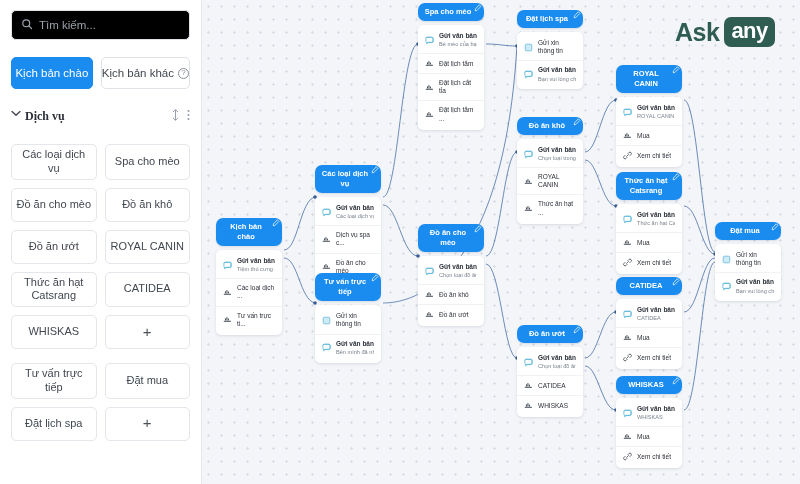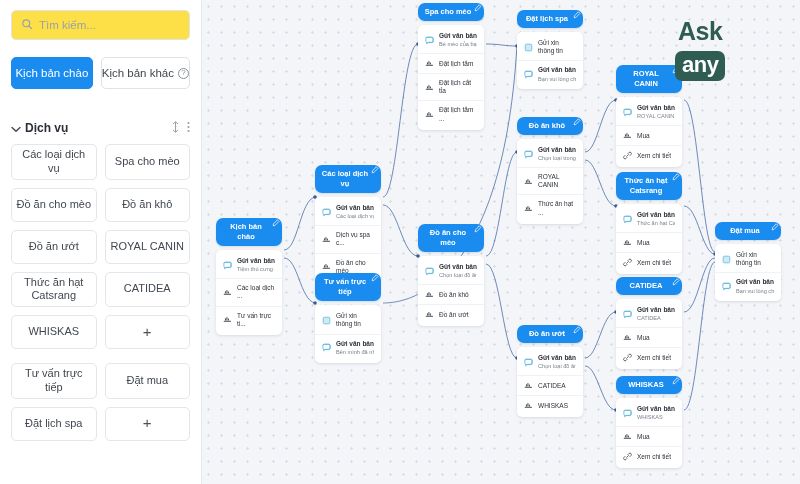--- a/index.html
+++ b/index.html
@@ -14,21 +14,21 @@
   .sidebar {
     width: 202px; height: 484px; background: #ffffff;
     border-right: 1px solid #e6e8ec;
     padding: 10px 11px 0 11px;
     position: relative; z-index: 5;
     overflow: hidden;
   }
   .search-box {
     height: 30px; border: 1px solid #dfe2e7; border-radius: 5px;
     display: flex; align-items: center; gap: 6px; padding: 0 9px;
-    background: #fde047; margin-bottom: 17px;
+    background: #000000; margin-bottom: 17px;
   }
   .search-box svg { flex: 0 0 auto; }
   .search-input {
     border: none; outline: none; font-size: 11.5px; color: #6b7280;
     font-family: "Liberation Sans", sans-serif; width: 100%; background: transparent;
   }
   .search-input::placeholder { color: #9aa1ab; }
 
   .tab-row { display: flex; gap: 8px; margin-bottom: 20px; }
   .tab {
@@ -39,21 +39,21 @@
   .tab.active { background: #1a8cf0; color: #fff; border: 1px solid #1a8cf0; font-weight: 500; }
   .tab.inactive { background: #fff; color: #41474f; border: 1px solid #dfe2e7; }
   .tab .qmark {
     width: 11px; height: 11px; border-radius: 50%; border: 1px solid #8a9099;
     font-size: 8px; display: inline-flex; align-items: center; justify-content: center;
     color: #8a9099; line-height: 1;
   }
 
   .group { margin-bottom: 6px; }
   .group-head {
-    display: flex; align-items: flex-end; height: 26px; margin-bottom: 9px;
+    display: flex; align-items: flex-start; height: 26px; margin-bottom: 9px; font-family: Liberation Serif, serif;
   }
   .chev { width: 14px; color: #41474f; font-size: 10px; line-height: 1; display:inline-block; }
   .group-title { font-size: 12px; font-weight: bold; color: #2b3038; flex: 1; }
   .grp-icon { color: #9aa1ab; font-size: 11px; margin-left: 8px; line-height: 1; }
 
   .chip-grid { display: grid; grid-template-columns: 1fr 1fr; gap: 8px 8px; }
   .chip {
     min-height: 34px; border: 1px solid #e3e6ea; border-radius: 5px;
     background: #fff; font-size: 11px; color: #41474f;
     display: flex; align-items: center; justify-content: center; text-align: center;
@@ -65,21 +65,21 @@
   .canvas {
     position: relative; flex: 1; height: 484px; overflow: hidden;
     background-color: #f3f5f8;
     background-image: radial-gradient(#d9dee6 1px, transparent 1.1px);
     background-size: 13px 13px;
   }
   .edges { position: absolute; inset: 0; width: 598px; height: 484px; }
 
   .logo {
     position: absolute; left: 473px; top: 17px; display: flex; align-items: center;
-    gap: 5px; z-index: 4; user-select: none; flex-direction: column;
+    gap: 5px; z-index: 4; user-select: none;
   }
   .logo-ask { font-size: 25px; font-weight: bold; color: #2f5d52; letter-spacing: -0.5px; }
   .logo-any {
     background: #2f5d52; color: #ffffff; font-size: 22px; font-weight: bold;
     border-radius: 7px; padding: 1px 7px 3px 7px; letter-spacing: -0.5px;
   }
 
   
   .node { position: absolute; z-index: 3; }
   .node-head {

